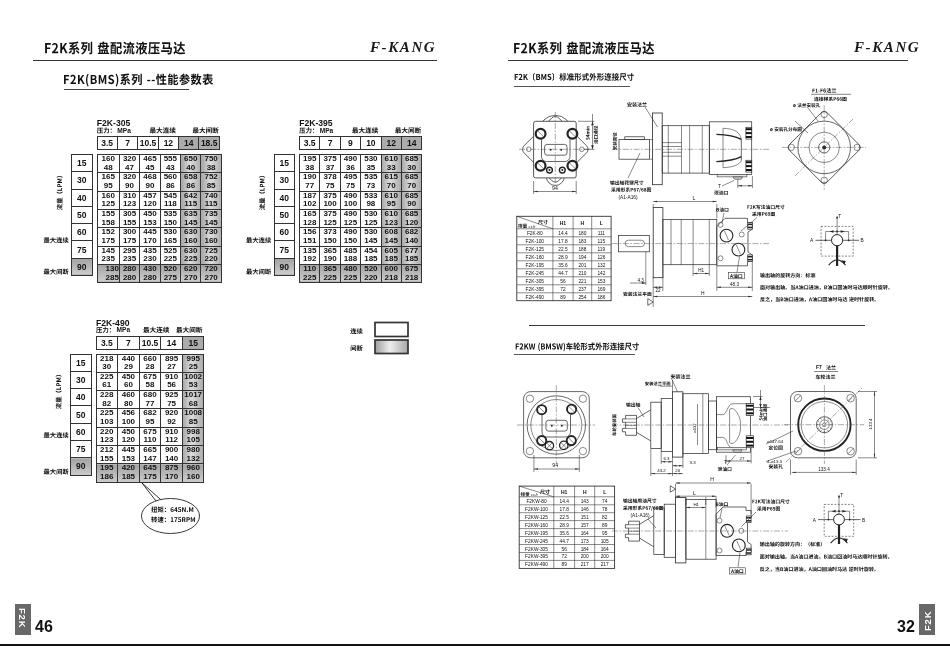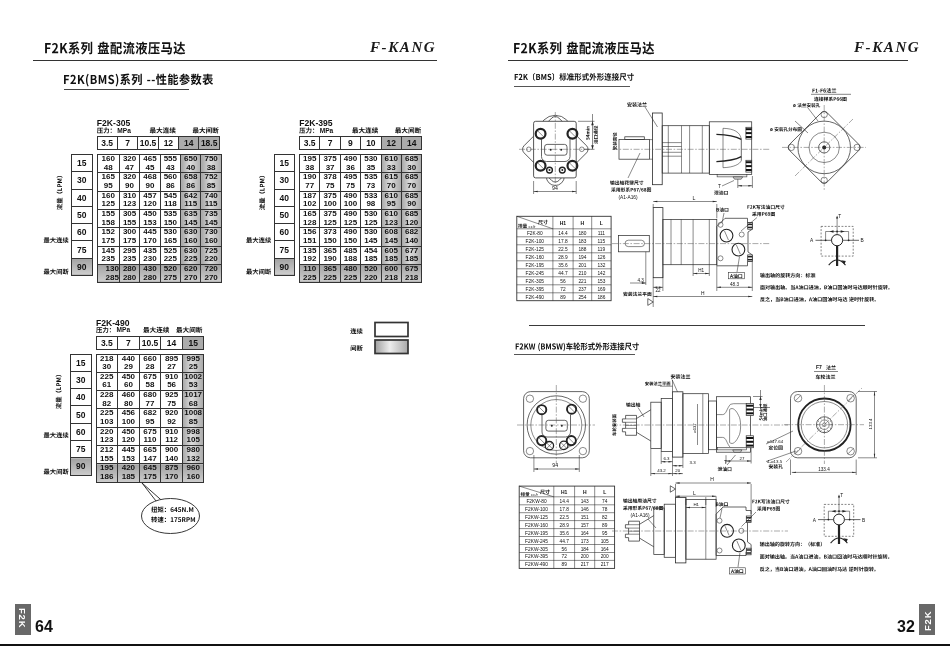--- a/index.html
+++ b/index.html
@@ -299,21 +299,21 @@
         </tr>
         <tr>
           <td class="grow" style="height:16.3px;">195<br>186</td>
           <td class="grow" style="height:16.3px;">420<br>185</td>
           <td class="grow" style="height:16.3px;">645<br>175</td>
           <td class="grow" style="height:16.3px;">875<br>170</td>
           <td class="grow" style="height:16.3px;">960<br>160</td>
         </tr>
       </tbody>
     </table>
-    <div class="abs" style="left:35px;top:618px;font-size:16px;font-weight:bold;color:#111;">64</div>
+    <div class="abs" style="left:35px;top:618px;font-size:16px;font-weight:bold;color:#111;">46</div>
     <div class="abs" style="left:15px;top:604px;width:15.5px;height:30.5px;background:#686868;"></div>
     <div class="abs" style="left:28px;top:607.5px;color:#fff;font-weight:bold;font-size:9.5px;transform:rotate(90deg);transform-origin:left top;letter-spacing:0.8px;">F2K</div>
     <div class="abs" style="left:897px;top:618px;font-size:16px;font-weight:bold;color:#111;">32</div>
     <div class="abs" style="left:919px;top:604px;width:15.5px;height:30.5px;background:#686868;"></div>
     <div class="abs" style="left:922px;top:631px;color:#fff;font-weight:bold;font-size:9.5px;transform:rotate(-90deg);transform-origin:left top;letter-spacing:0.8px;">F2K</div>
     <div class="abs" style="left:529px;top:325.2px;width:336px;height:1.2px;background:#3a3a3a;"></div>
     <div class="abs" style="left:0;top:644px;width:950px;height:1.8px;background:#111;"></div>
     <svg class="abs" style="left:0;top:0;" width="950" height="649" viewBox="0 0 950 649">
       <defs>
         <linearGradient id="legrad" x1="0" y1="0" x2="1" y2="0">

